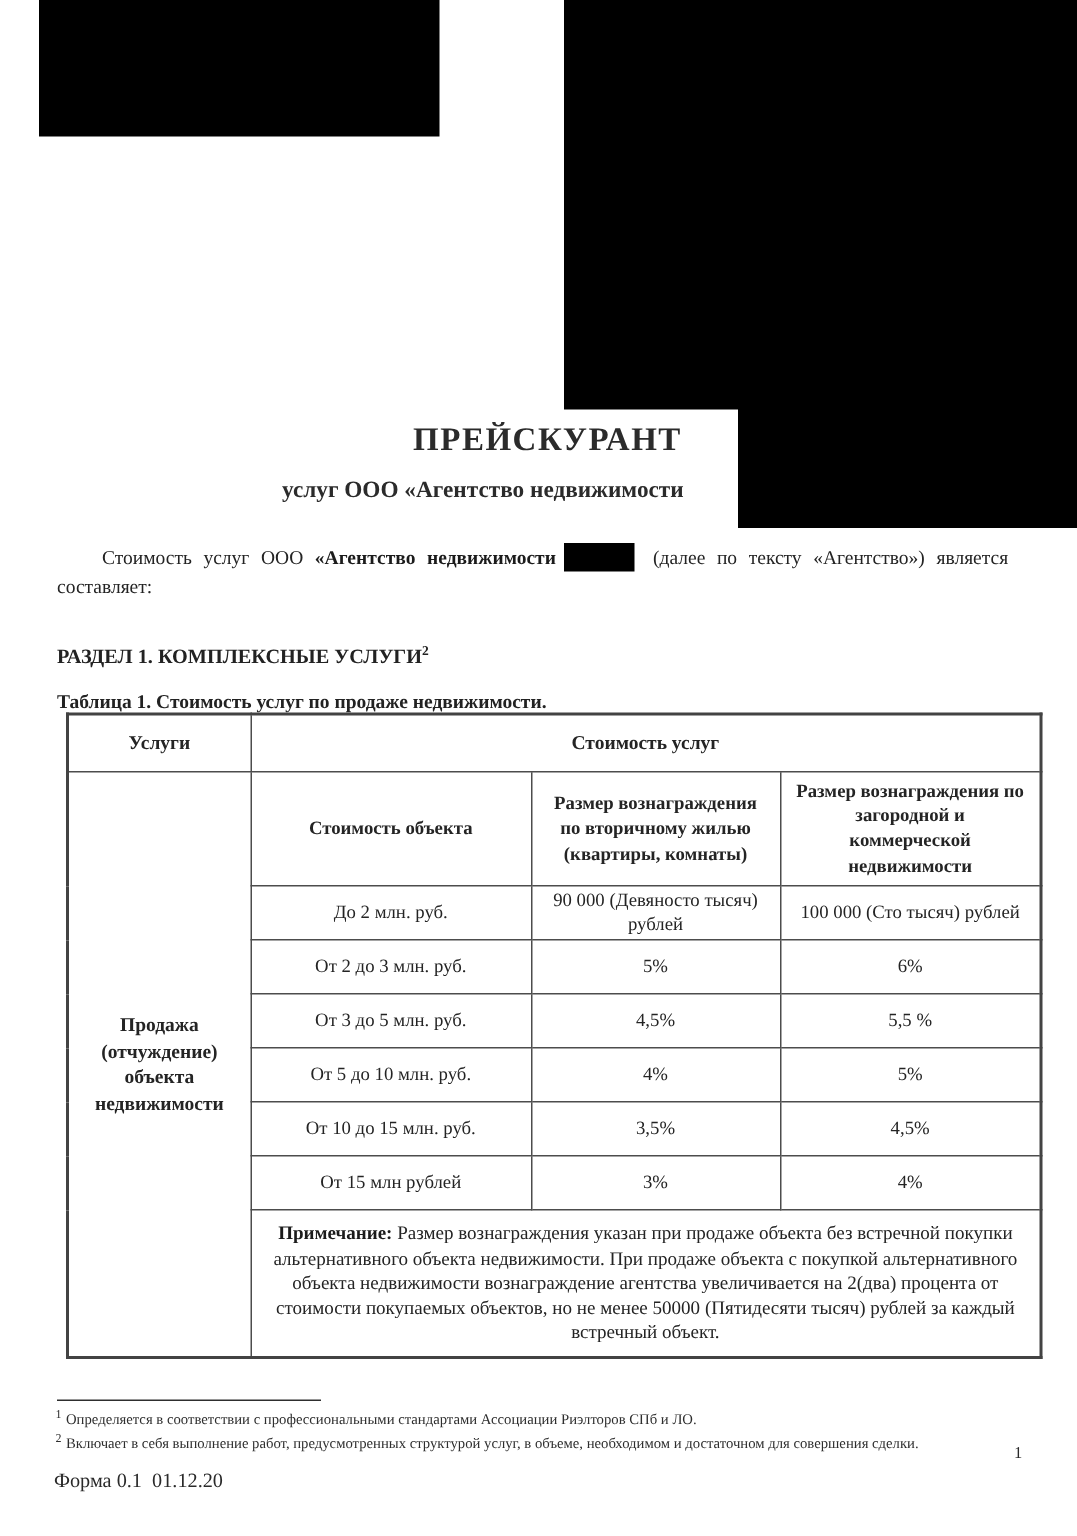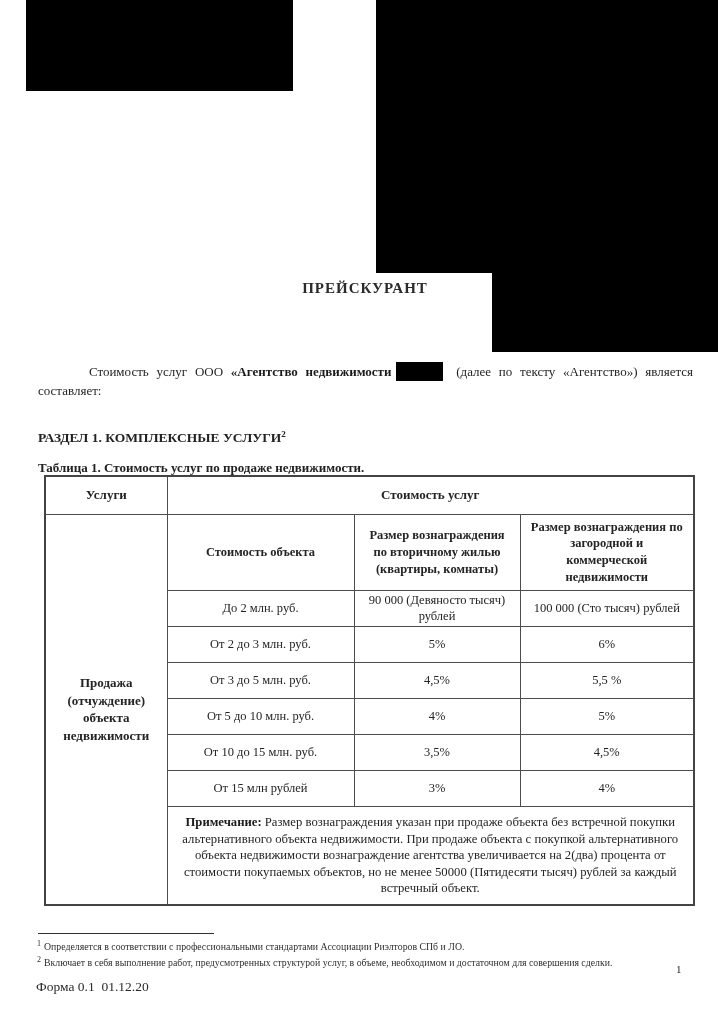--- a/index.html
+++ b/index.html
@@ -14,35 +14,35 @@
     overflow: hidden;
     margin: 0 auto;
   }
   .redact { position: absolute; background: #000; z-index: 5; }
   .redact-top-left    { left: 26px;  top: 0;     width: 267px; height: 91px; }
   .redact-top-right   { left: 376px; top: 0;     width: 342px; height: 273px; }
   .redact-mid-right   { left: 492px; top: 272px; width: 226px; height: 80px; }
 
   .doc-title {
     position: absolute; left: 150px; top: 280px; width: 430px;
-    text-align: center; font-weight: bold; font-size: 15px;
+    text-align: center; font-weight: bold; font-size: 22px;
     letter-spacing: 1px; color: #2b2b2b; z-index: 1;
   }
   .doc-subtitle {
     position: absolute; left: 188px; top: 318px; width: 520px;
     font-weight: bold; font-size: 15.5px; color: #2b2b2b;
     white-space: nowrap; z-index: 1;
   }
 
   .intro {
     position: absolute; left: 38px; top: 362px; width: 655px;
     font-size: 13px; color: #242424; z-index: 1;
   }
   .intro .line { height: 20.5px; white-space: nowrap; }
-  .intro .jspace { word-spacing: 4.5px; text-align: right; }
+  .intro .jspace { word-spacing: 4.5px; }
   .intro .indent { display: inline-block; width: 30px; }
   .intro b { color: #1b1b1b; }
   .inline-redact {
     display: inline-block; width: 47px; height: 19px;
     background: #000; vertical-align: -5px; margin: 0 5px;
   }
   sup { font-size: 9px; vertical-align: super; line-height: 0; }
 
   .section-heading {
     position: absolute; left: 38px; top: 430px;
@@ -103,20 +103,21 @@
 </head>
 <body>
 
 <div class="page">
 
   <div class="redact redact-top-left"></div>
   <div class="redact redact-top-right"></div>
   <div class="redact redact-mid-right"></div>
 
   <div class="doc-title">ПРЕЙСКУРАНТ</div>
+  <div class="doc-subtitle">услуг ООО «Агентство недвижимости</div>
 
   <div class="intro">
     <div class="line jspace"><span class="indent"></span><span>Стоимость услуг ООО </span><b>«Агентство недвижимости</b><span class="inline-redact"></span><span> (далее по тексту «Агентство») является</span></div>
     <div class="line"><span>составляет:</span></div>
   </div>
 
   <div class="section-heading"><span>РАЗДЕЛ 1. КОМПЛЕКСНЫЕ УСЛУГИ</span><sup>2</sup></div>
 
   <div class="table-caption">Таблица 1. Стоимость услуг по продаже недвижимости.</div>
 

